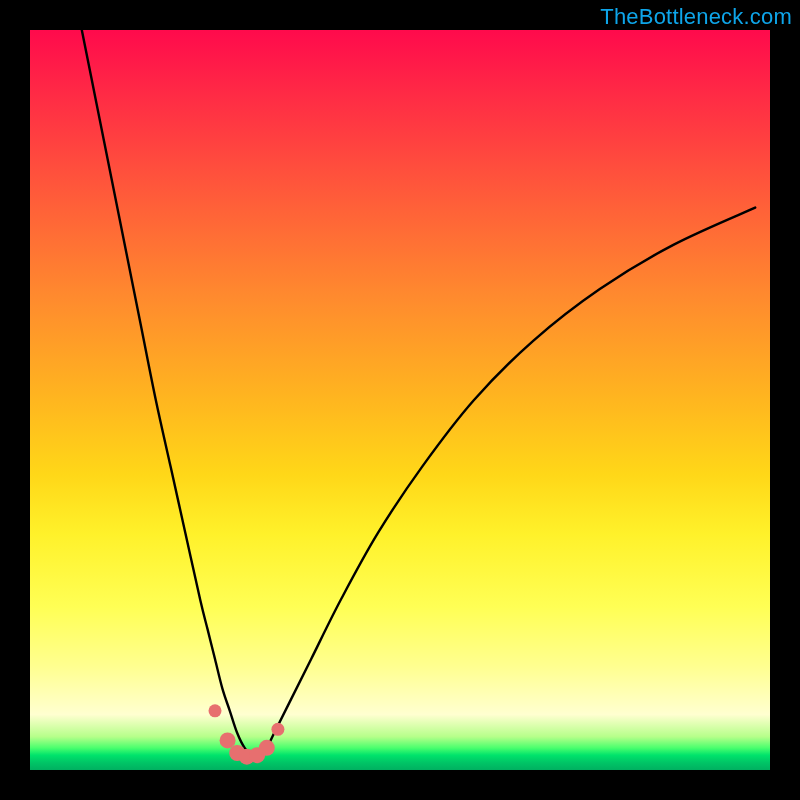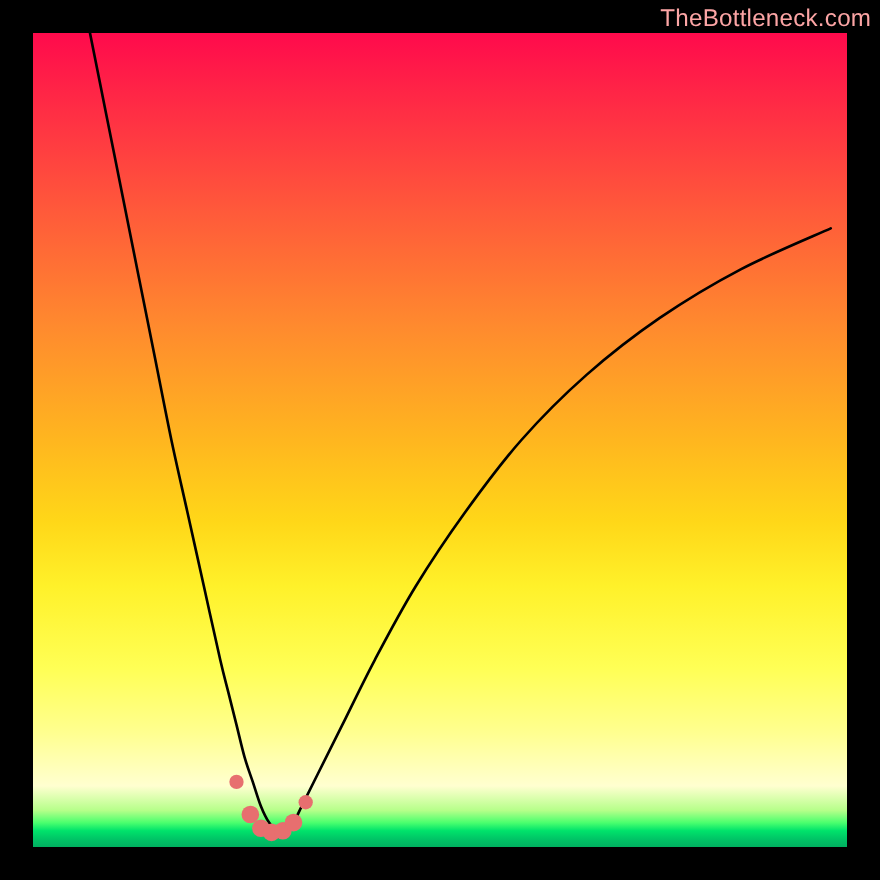--- a/index.html
+++ b/index.html
@@ -33,21 +33,21 @@
       #4bff6e 97%,
       #00e36b 98%,
       #00c566 99%,
       #00b060 100%
     );
   }
   .watermark {
     position: absolute;
     top: 4px;
     right: 8px;
-    color: #fca5a5;
+    color: #0ea5e9;
     font-size: 22px;
     letter-spacing: 0.2px;
     font-weight: 400;
     margin-left: 46px;
   }
   svg.curve {
     position: absolute;
     left: 0;
     top: 0;
     width: 740px;

